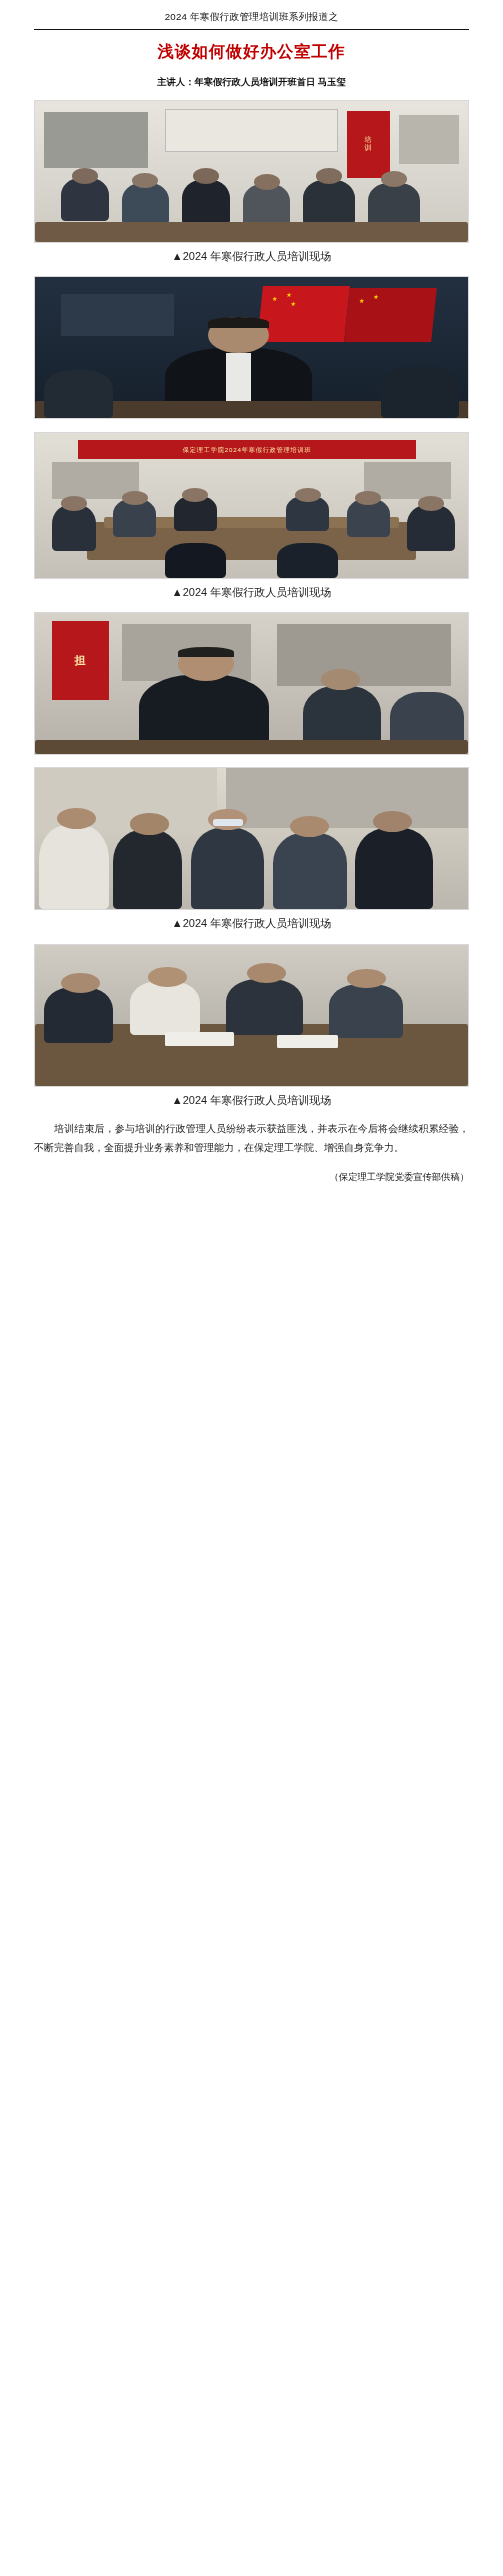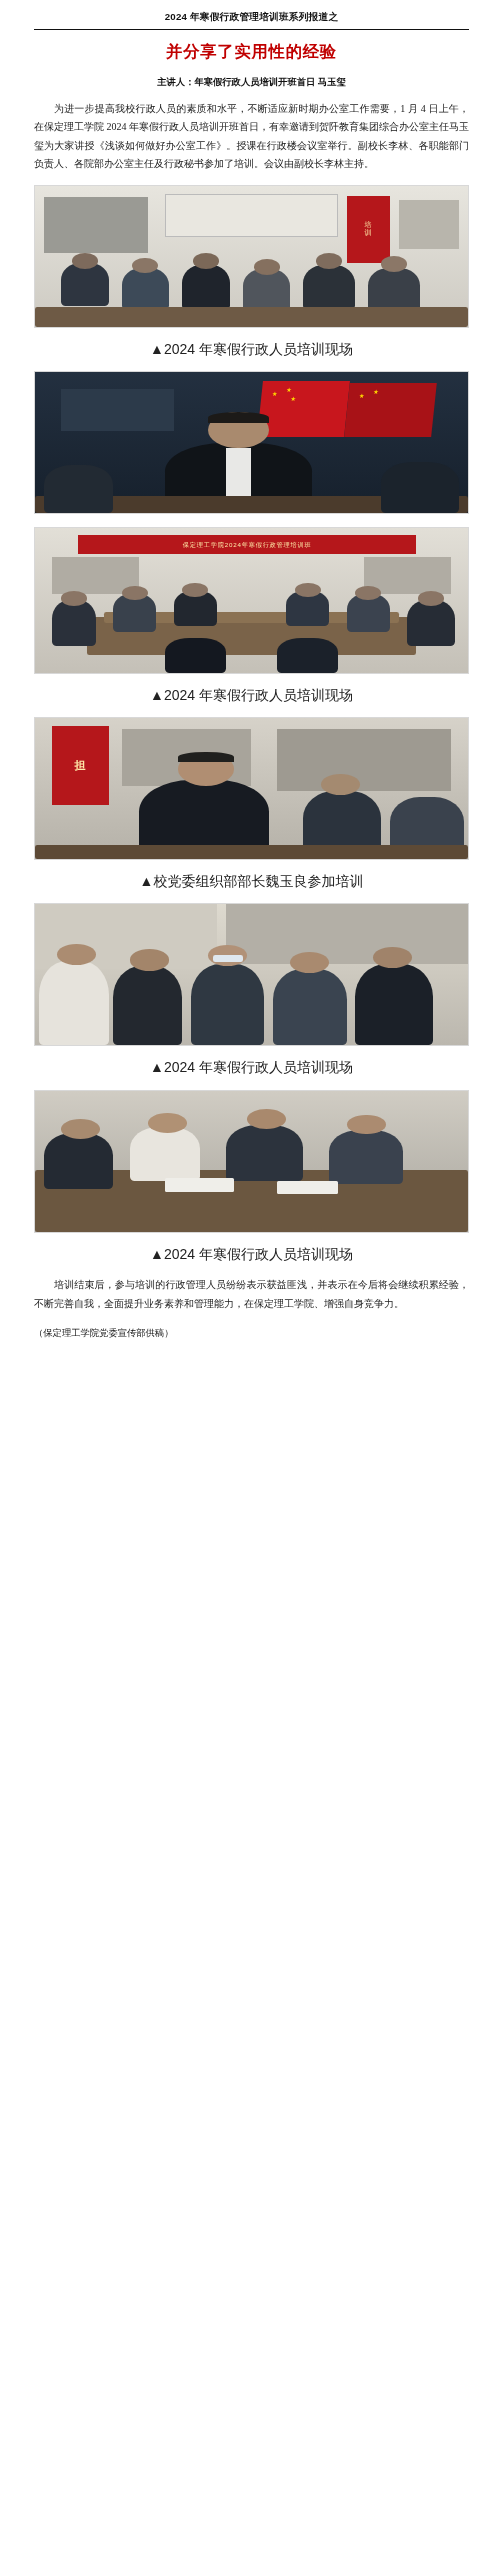--- a/index.html
+++ b/index.html
@@ -13,21 +13,21 @@
     font-family: "Liberation Serif", "DejaVu Serif", serif;
     color: #1a1a1a;
   }
   .page {
     width: 503px;
     padding: 11px 34px 20px 34px;
   }
   .kicker {
     font-family: "Liberation Sans", "DejaVu Sans", sans-serif;
     font-size: 9.7px;
-    font-weight: bold;
+    font-weight: normal;
     color: #111;
     text-align: center;
     letter-spacing: 0.2px;
     padding-bottom: 5.4px;
   }
   .rule {
     border: 0;
     border-top: 1.5px solid #111;
     margin: 0 0 11px 0;
   }
@@ -61,27 +61,27 @@
     text-align: center;
   }
   .photo {
     width: 100%;
     display: block;
     border: 0.8px solid #d8d8d8;
     position: relative;
     overflow: hidden;
   }
   .caption {
-    font-size: 14px;
+    font-size: 11px;
     color: #222;
-    margin-top: 13px;
+    margin-top: 6px;
     font-family: "Liberation Sans", "DejaVu Sans", sans-serif;
   }
   .footer {
-    text-align: left;
+    text-align: right;
     font-size: 9.3px;
     margin-top: 14px;
     color: #111;
     font-family: Liberation Serif, serif;
   }
   
   .scene { position: relative; width: 100%; height: 100%; }
   .scene * { position: absolute; }
   .wall { left:0; top:0; width:100%; height:100%; }
   .banner-red {
@@ -111,25 +111,24 @@
   }
 </style>
 </head>
 <body>
 
 <div class="page">
 
   <div class="kicker">2024 年寒假行政管理培训班系列报道之</div>
   <hr class="rule">
 
-  <h1 class="headline">并分享了实用性的经验</h1>
+  <h1 class="headline">浅谈如何做好办公室工作</h1>
 
   <div class="byline">主讲人：年寒假行政人员培训开班首日  马玉玺</div>
 
-  <p class="body-text">为进一步提高我校行政人员的素质和水平，不断适应新时期办公室工作需要，1 月 4 日上午，在保定理工学院 2024 年寒假行政人员培训开班首日，有幸邀请到贺阡教育集团综合办公室主任马玉玺为大家讲授《浅谈如何做好办公室工作》。授课在行政楼会议室举行。副校长李林、各职能部门负责人、各院部办公室主任及行政秘书参加了培训。会议由副校长李林主持。</p>
 
   <div class="figure">
     <div class="photo" style="height:143px;background:#cfcec9;">
       <div class="scene">
         <div class="wall" style="background:linear-gradient(#e7e5de,#cdcac2);"></div>
         <div style="left:2%;top:8%;width:24%;height:40%;background:#9a9a94;"></div>
         <div style="left:30%;top:6%;width:40%;height:30%;background:#e9e7e0;border:0.8px solid #bbb;"></div>
         <div class="banner-red" style="left:72%;top:7%;width:10%;height:48%;">培<br>训</div>
         <div style="left:84%;top:10%;width:14%;height:35%;background:#b8b5ac;"></div>
 
@@ -219,21 +218,20 @@
 
         <div class="person" style="left:24%;top:44%;width:30%;height:56%;background:#171b22;"></div>
         <div class="head" style="left:33%;top:24%;width:13%;height:24%;background:#b08e72;"></div>
         <div style="left:33%;top:24%;width:13%;height:7%;background:#20201e;border-radius:50% 50% 0 0;"></div>
         <div class="person" style="left:62%;top:52%;width:18%;height:48%;background:#2b333d;"></div>
         <div class="head" style="left:66%;top:40%;width:9%;height:15%;background:#a48a70;"></div>
         <div class="person" style="left:82%;top:56%;width:17%;height:44%;background:#3a424d;"></div>
         <div class="table-top" style="left:0;top:90%;width:100%;height:10%;background:#5d4a36;"></div>
       </div>
     </div>
-    <div class="caption">▲校党委组织部部长魏玉良参加培训</div>
   </div>
 
   <div class="figure">
     <div class="photo" style="height:143px;background:#c6c2ba;">
       <div class="scene">
         <div class="wall" style="background:linear-gradient(#dedacf,#bbb7ae);"></div>
         <div style="left:0;top:0;width:42%;height:46%;background:#cfcbc1;"></div>
         <div style="left:44%;top:0;width:56%;height:42%;background:#b3afa6;"></div>
 
         <div class="person" style="left:1%;top:40%;width:16%;height:60%;background:#e6e3dc;"></div>

